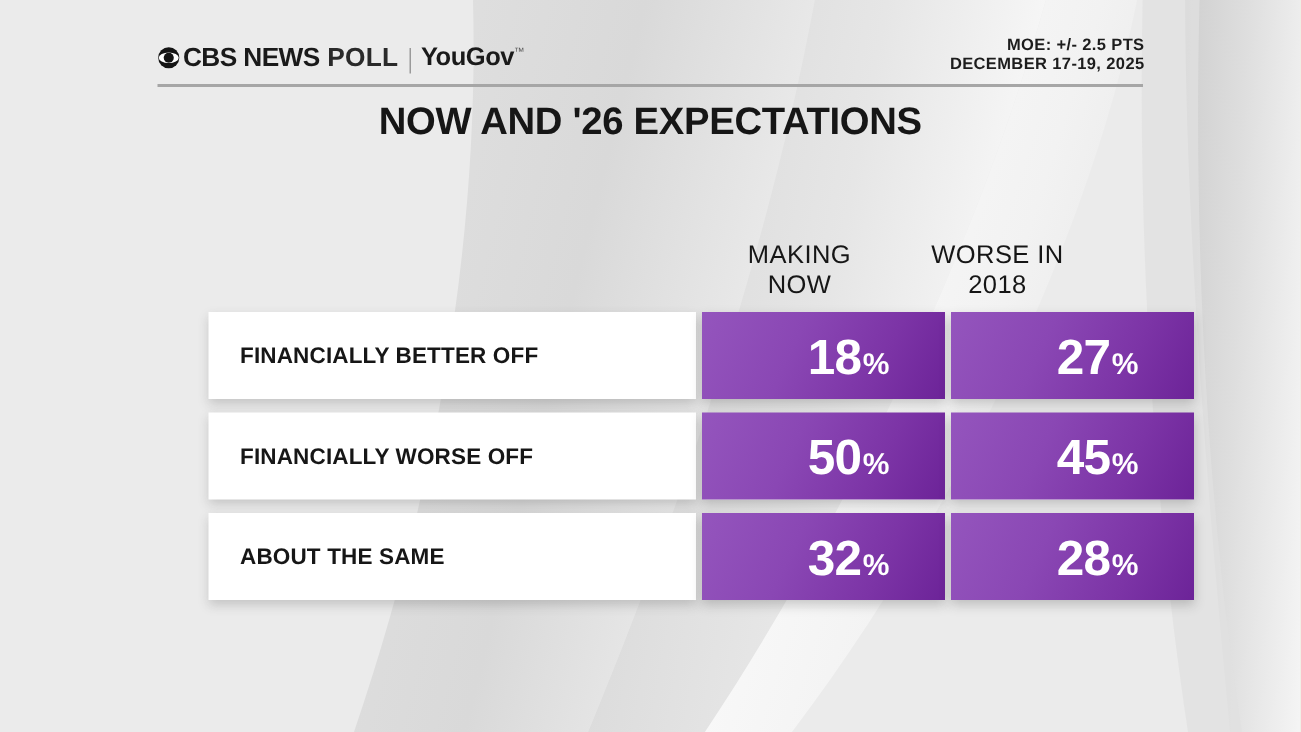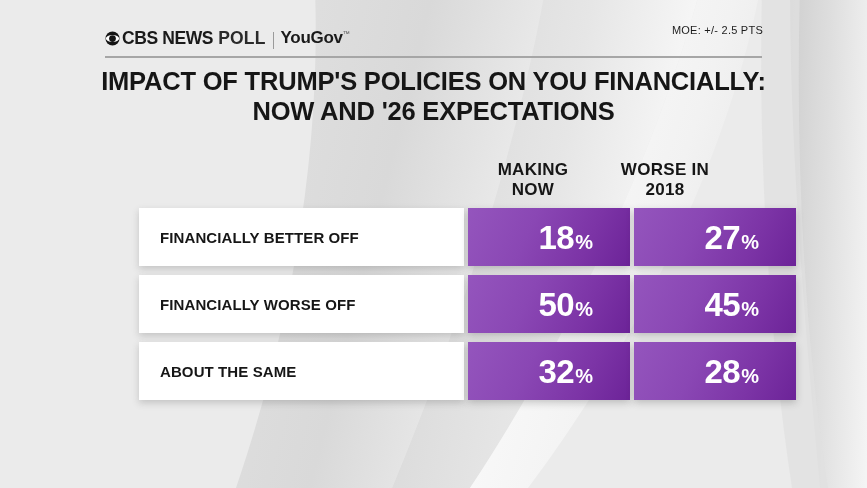--- a/index.html
+++ b/index.html
@@ -101,21 +101,21 @@
 
   .meta-block {
     position: absolute;
     right: 0;
     top: -2px;
     text-align: right;
     line-height: 1.22;
   }
   .meta-line {
     font-family: "Liberation Sans", sans-serif;
-    font-weight: normal;
+    font-weight: bold;
     font-size: 11px;
     letter-spacing: 0.25px;
     color: #1d1d1d;
     white-space: nowrap;
   }
 
   .head-rule {
     position: absolute;
     left: 105px;
     top: 56px;
@@ -146,21 +146,21 @@
     position: absolute;
     top: 160px;
     left: 468px;
     z-index: 2;
     display: flex;
   }
   .col-head {
     width: 130px;
     text-align: center;
     font-family: "Liberation Sans", sans-serif;
-    font-weight: bold;
+    font-weight: normal;
     font-size: 17px;
     line-height: 1.15;
     letter-spacing: 0.3px;
     color: #161616;
   }
   .col-head:last-child { margin-left: 2px; }
   .col-head span { display: block; }
 
   
   .table {
@@ -269,28 +269,28 @@
           <circle cx="16" cy="16" r="7.2" fill="#141414"></circle>
         </svg>
         <span class="cbs-word">CBS NEWS</span>
         <span class="poll-word">POLL</span>
         <span class="lockup-bar"></span>
         <span class="yougov-word"><span>YouGov</span><span class="yougov-tm">™</span></span>
       </div>
 
       <div class="meta-block">
         <div class="meta-line">MOE: +/- 2.5 PTS</div>
+        <div class="meta-line">DECEMBER 17-19, 2025</div>
       </div>
 
     </div>
 
     <div class="head-rule"></div>
 
     <div class="title">
-      <span class="title-line">IMPACT OF TRUMP'S POLICIES ON YOU FINANCIALLY:</span>
       <span class="title-line">NOW AND '26 EXPECTATIONS</span>
     </div>
 
   </div>
 
   <div class="col-headers">
     <div class="col-head">
       <span>MAKING</span>
       <span>NOW</span>
     </div>

